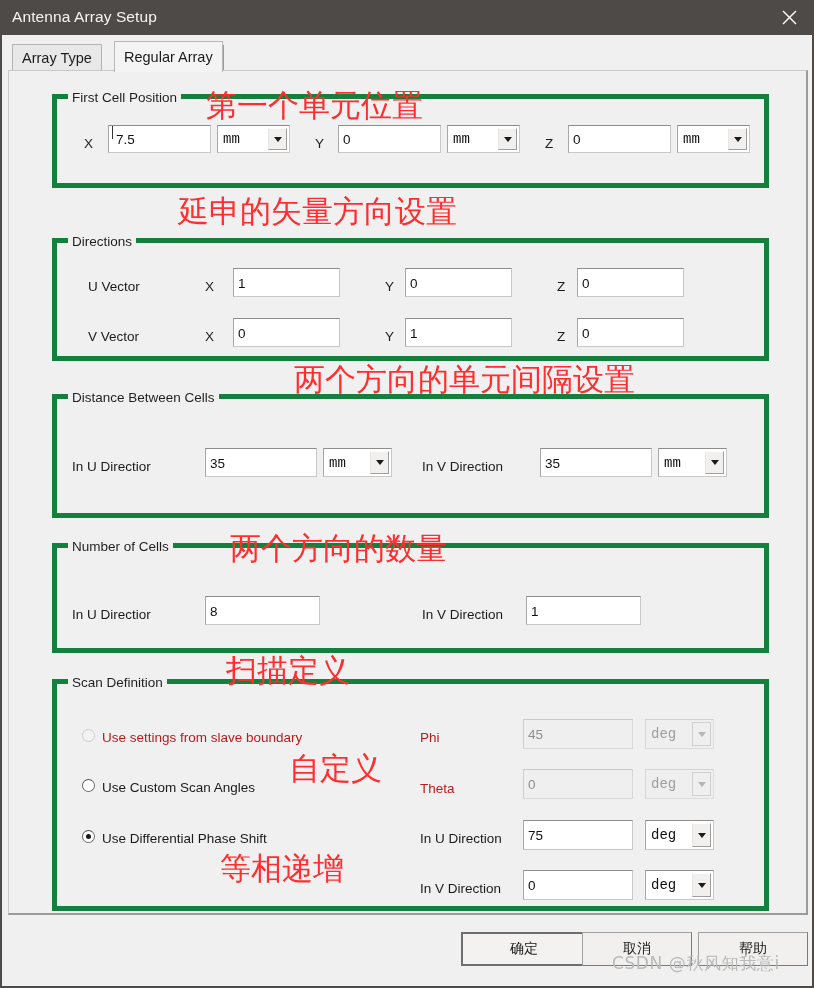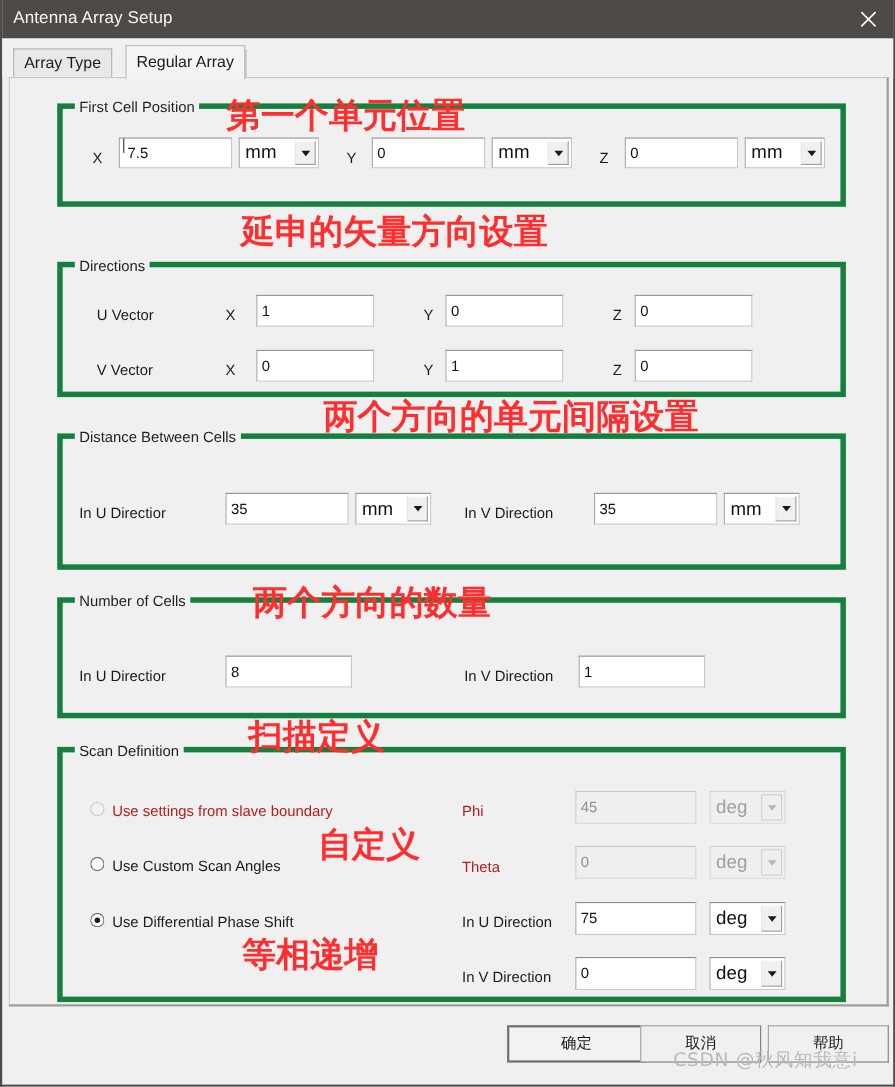--- a/index.html
+++ b/index.html
@@ -126,22 +126,23 @@
     width:1px; background:#333;
   }
 
   
   .combo {
     position: absolute;
     background: #ffffff;
     border: 1px solid #c8c8c8;
     border-top: 1px solid #8d8d8d;
     border-left: 1px solid #a8a8a8;
-    font-size: 17px;
+    font-size: 14px;
     color: #111;
+    font-family: Liberation Mono, monospace;
   }
   .combo .cval {
     position: absolute; left: 5px; top: 50%;
     transform: translateY(-50%);
     white-space: nowrap;
   }
   .combo .cbtn {
     position: absolute; right: 2px; top: 2px; bottom: 2px;
     width: 19px;
     background: #f1f0ef;
@@ -178,21 +179,21 @@
     background: #1a1a1a;
   }
   .radio.disabled .ring { border-color:#cdcdcd; background:#f3f3f3; }
 
   
   .anno {
     position: absolute;
     color: #ff2d2d;
     font-family: "DejaVu Sans", sans-serif;
     font-size: 31px;
-    font-weight: 700;
+    font-weight: 400;
     white-space: nowrap;
     line-height: 1;
   }
 
   
   .btnbar { position: absolute; left: 0; top: 918px; width: 810px; height: 70px; }
   .btn {
     position: absolute; top: 14px;
     height: 34px;
     background: #f1f0ef;
@@ -414,21 +415,21 @@
       <div class="combo" style="left:588px; top:186px; width:69px; height:30px;">
         <span class="cval">deg</span>
         <span class="cbtn">
             <i></i>
           </span>
       </div>
     </div>
   </div>
 
   <div class="anno" style="left:204px; top:90px;">第一个单元位置</div>
-  <div class="anno" style="left:176px; top:196px;margin-left:41px;">延申的矢量方向设置</div>
+  <div class="anno" style="left:176px; top:196px;">延申的矢量方向设置</div>
   <div class="anno" style="left:292px; top:364px;">两个方向的单元间隔设置</div>
   <div class="anno" style="left:228px; top:533px;">两个方向的数量</div>
   <div class="anno" style="left:224px; top:655px;">扫描定义</div>
   <div class="anno" style="left:287px; top:753px;">自定义</div>
   <div class="anno" style="left:218px; top:853px;">等相递增</div>
 
   <div class="btnbar">
     <div class="btn default" style="left:459px; width:126px;">
       <span>确定</span>
     </div>

